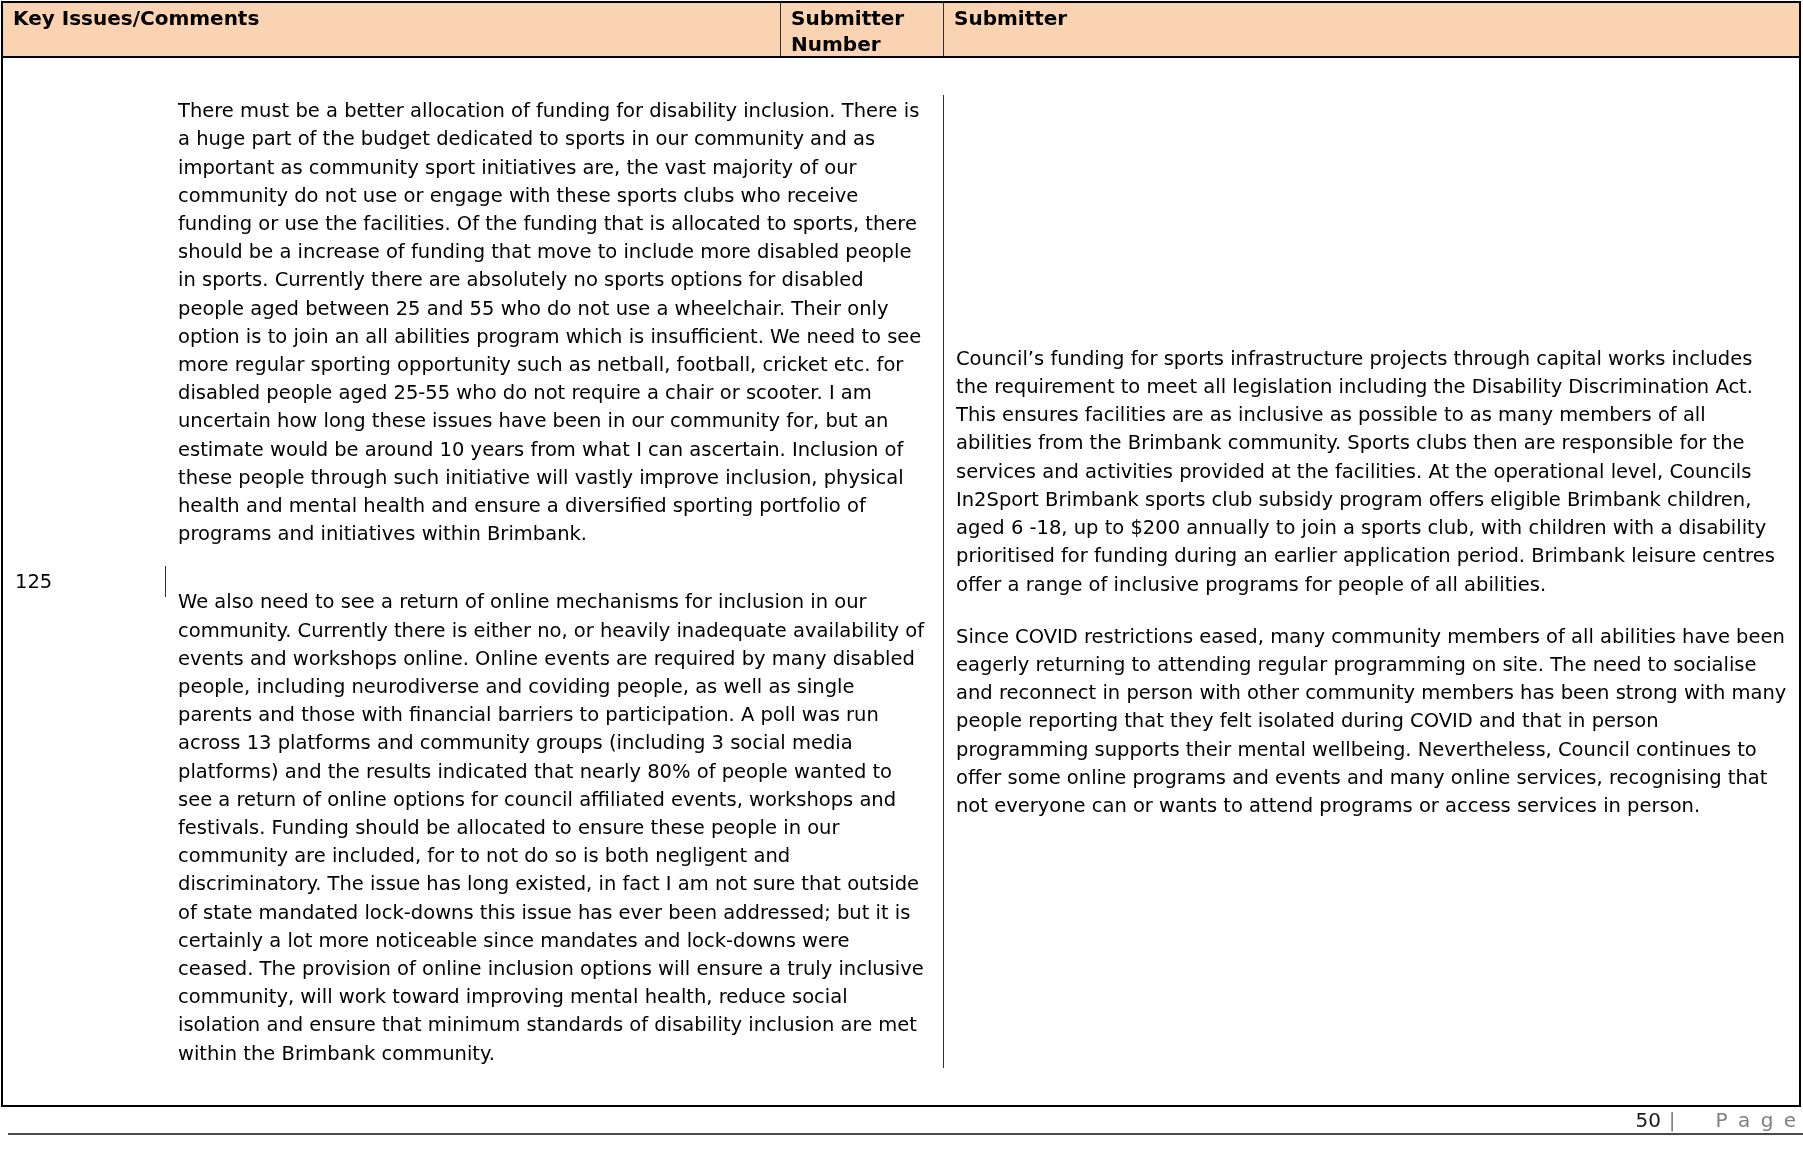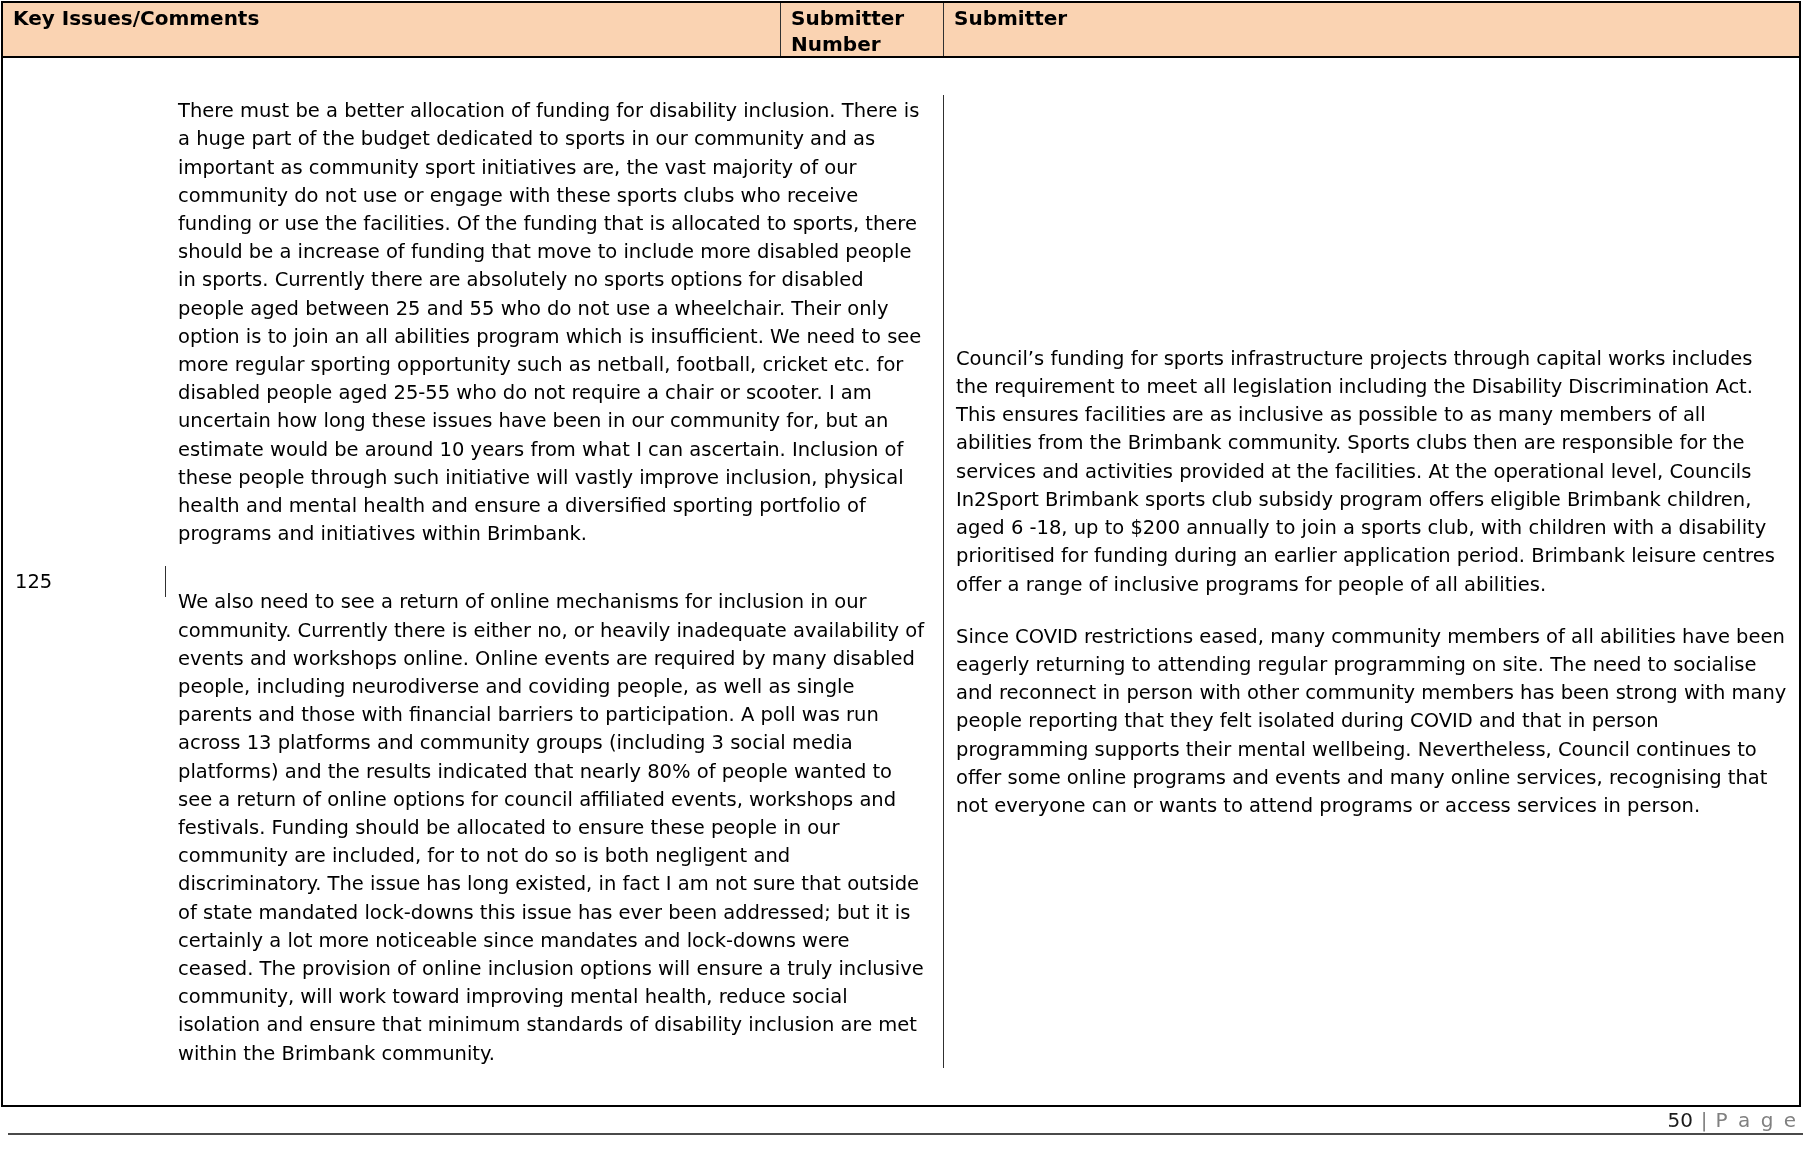--- a/index.html
+++ b/index.html
@@ -68,21 +68,21 @@
     border-bottom: 2px solid #4a4a4a;
     display: flex;
     align-items: center;
     justify-content: flex-end;
     padding-right: 13px;
     font-size: 20px;
     background: #ffffff;
   }
   .footer .page-num { color: #1a1a1a; }
   .footer .sep { color: #808080; margin: 0 8px; }
-  .footer .page-label { color: #808080; letter-spacing: 2px; }
+  .footer .page-label { color: #808080; letter-spacing: 2px; margin-left: 32px; }
 </style>
 </head>
 <body>
 
 <div class="page">
 
   <div class="doc-table">
 
     <div class="thead">
       <div class="th col2">Key Issues/Comments</div>

